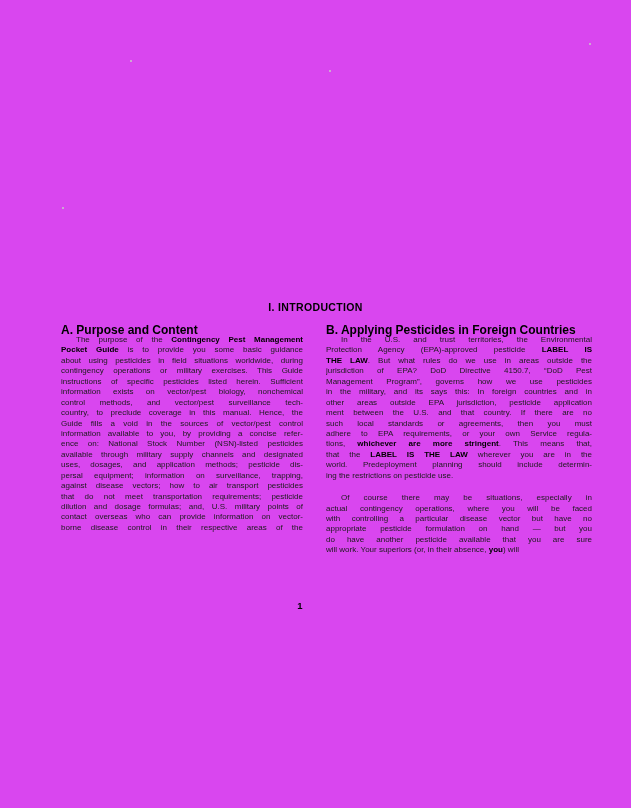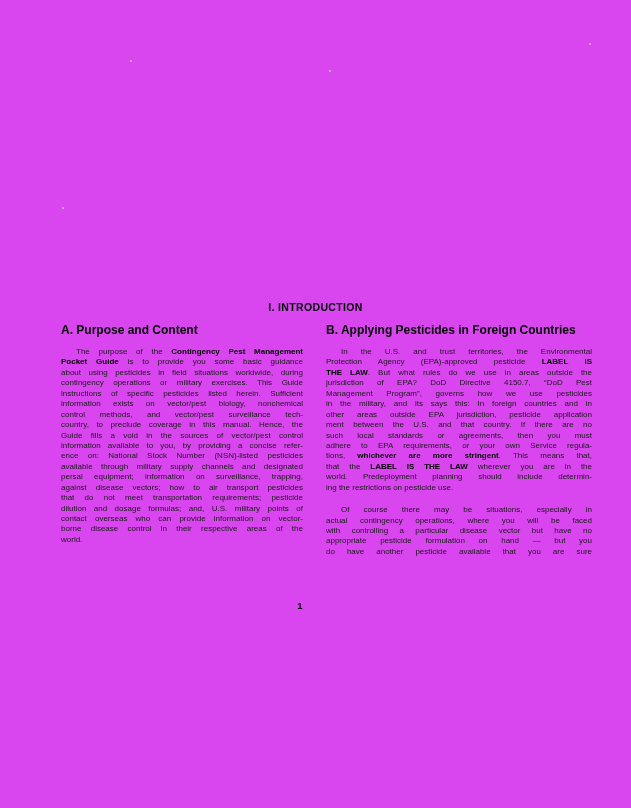--- a/index.html
+++ b/index.html
@@ -38,21 +38,20 @@
   .col-a { left: 61px;  width: 242px; }
   .col-b { left: 326px; width: 266px; }
   .heading {
     font-size: 12px;
     font-weight: bold;
     color: #000000;
     line-height: 10px;
     white-space: nowrap;
   }
   .col-body {
-    margin-top: 12px;
     line-height: 10.45px;
   }
   .para + .para { margin-top: 12px; }
   .line {
     text-align: justify;
     text-align-last: justify;
     -moz-text-align-last: justify;
     height: 10.45px;
     overflow: hidden;
   }
@@ -98,27 +97,27 @@
           <div class="line"><span>about using pesticides in field situations worldwide, during</span></div>
           <div class="line"><span>contingency operations or military exercises. This Guide</span></div>
           <div class="line"><span>instructions of specific pesticides listed herein. Sufficient</span></div>
           <div class="line"><span>information exists on vector/pest biology, nonchemical</span></div>
           <div class="line"><span>control methods, and vector/pest surveillance tech-</span></div>
           <div class="line"><span>country, to preclude coverage in this manual. Hence, the</span></div>
           <div class="line"><span>Guide fills a void in the sources of vector/pest control</span></div>
           <div class="line"><span>information available to you, by providing a concise refer-</span></div>
           <div class="line"><span>ence on: National Stock Number (NSN)-listed pesticides</span></div>
           <div class="line"><span>available through military supply channels and designated</span></div>
+          <div class="line"><span>uses, dosages, and application methods; pesticide dis-</span></div>
           <div class="line"><span>persal equipment; information on surveillance, trapping,</span></div>
           <div class="line"><span>against disease vectors; how to air transport pesticides</span></div>
           <div class="line"><span>that do not meet transportation requirements; pesticide</span></div>
           <div class="line"><span>dilution and dosage formulas; and, U.S. military points of</span></div>
           <div class="line"><span>contact overseas who can provide information on vector-</span></div>
           <div class="line"><span>borne disease control in their respective areas of the</span></div>
-          <div class="line last"><span>world.</span></div>
         </div>
       </div>
   </div>
 
   <div class="col col-b">
     <div class="heading">B. Applying Pesticides in Foreign Countries</div>
     <div class="col-body">
         <div class="para">
           <div class="line first"><span>In the U.S. and trust territories, the Environmental</span></div>
           <div class="line"><span>Protection Agency (EPA)-approved pesticide </span><b>LABEL IS</b></div>
@@ -134,19 +133,20 @@
           <div class="line"><span>that the </span><b>LABEL IS THE LAW</b><span> wherever you are in the</span></div>
           <div class="line"><span>world. Predeployment planning should include determin-</span></div>
           <div class="line last"><span>ing the restrictions on pesticide use.</span></div>
         </div>
         <div class="para">
           <div class="line first"><span>Of course there may be situations, especially in</span></div>
           <div class="line"><span>actual contingency operations, where you will be faced</span></div>
           <div class="line"><span>with controlling a particular disease vector but have no</span></div>
           <div class="line"><span>appropriate pesticide formulation on hand — but you</span></div>
           <div class="line"><span>do have another pesticide available that you are sure</span></div>
+          <div class="line last"><span>will work. Your superiors (or, in their absence, </span><b>you</b><span>) will</span></div>
         </div>
       </div>
   </div>
 
   <div class="page-number">1</div>
 
 </div>
 
 </body></html>

